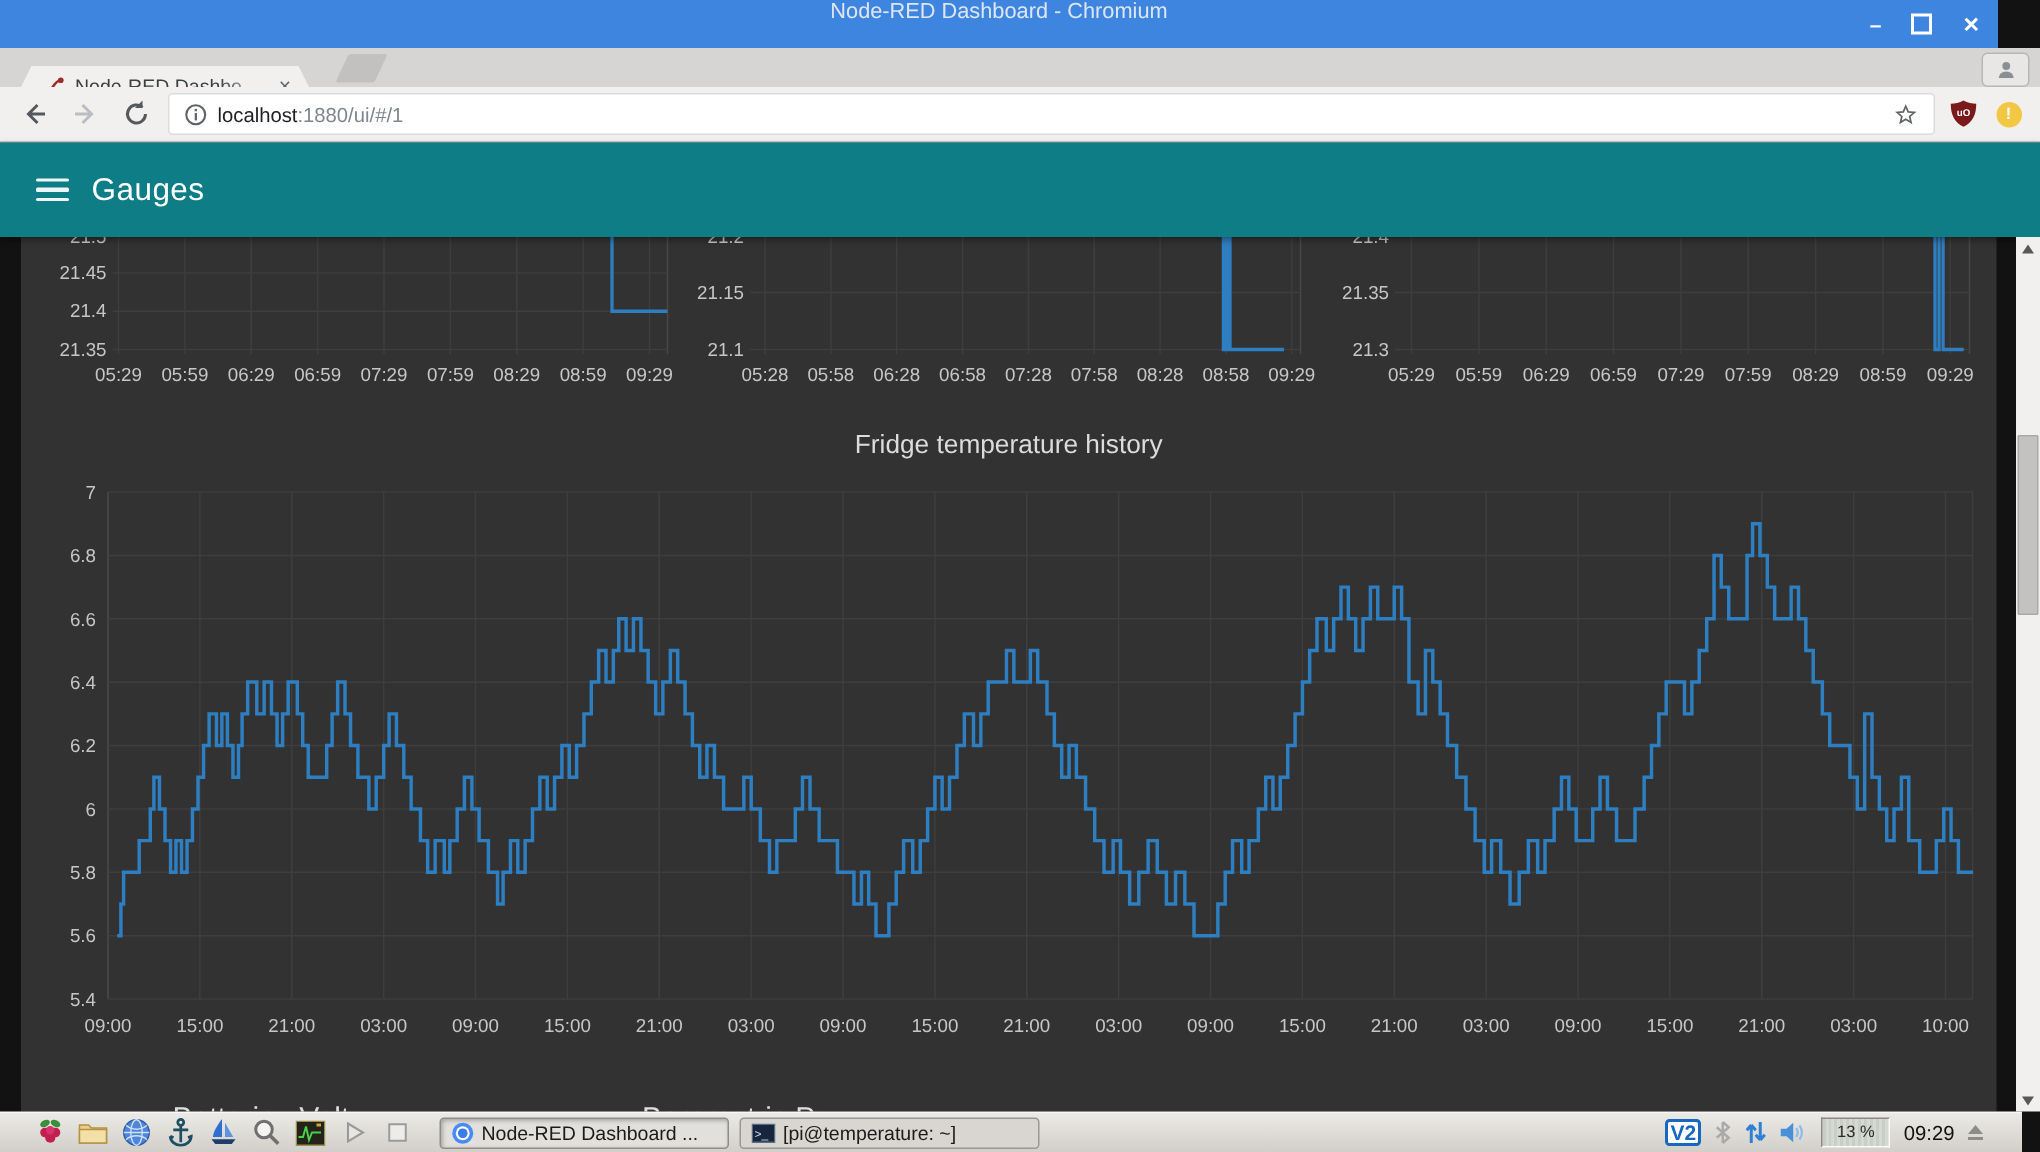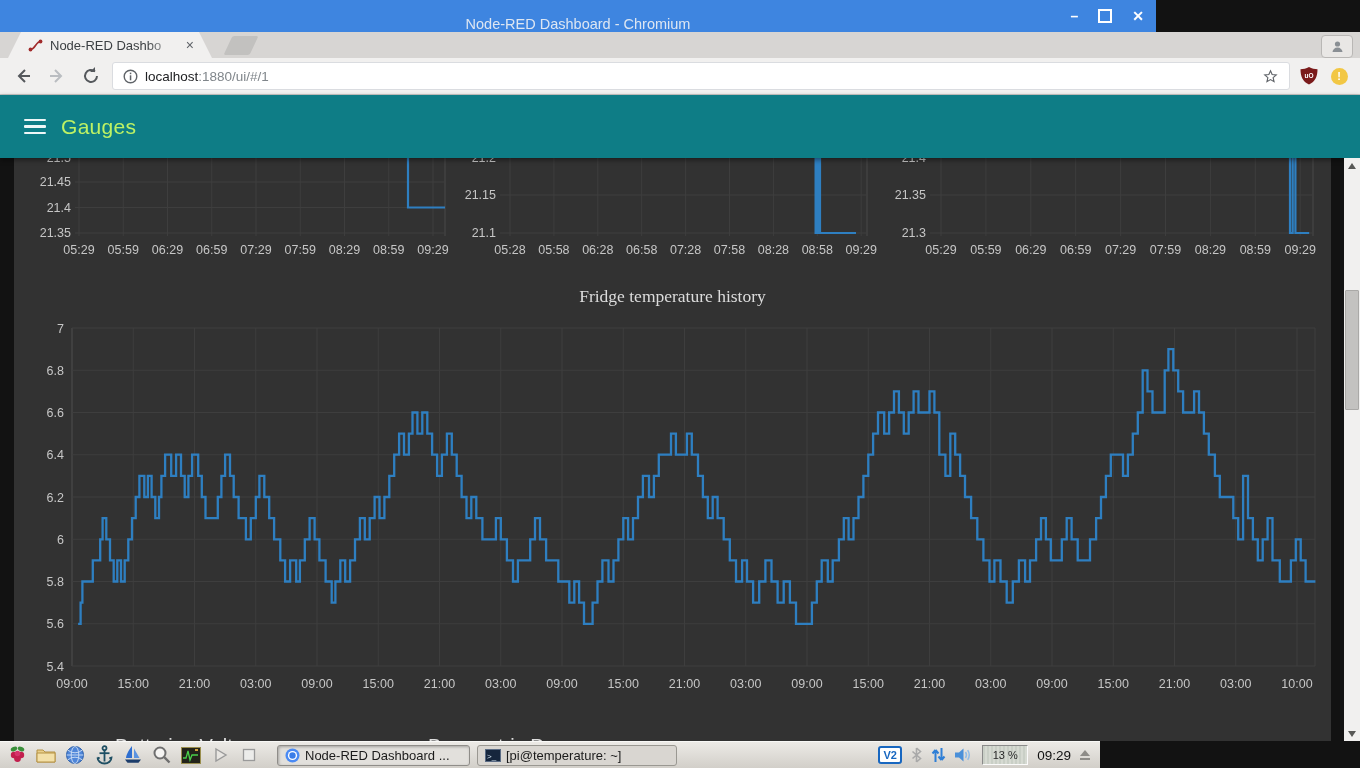--- a/index.html
+++ b/index.html
@@ -1,26 +1,26 @@
 <!DOCTYPE html>
 <html><head>
 <meta charset="utf-8">
 <style>
   html,body{margin:0;padding:0;}
   body{width:1360px;height:768px;position:relative;overflow:hidden;background:#121212;
        font-family:"Liberation Sans",sans-serif;-webkit-font-smoothing:antialiased;}
   
-  #titlebar{position:absolute;left:0;top:0;width:1156px;height:32px;background:#3e85e0;
-            display:flex;align-items:flex-end;}
+  #titlebar{position:absolute;left:0;top:0;width:1332px;height:32px;background:#3e85e0;
+            display:flex;align-items:flex-start;}
   #titlebar .title{flex:1;text-align:center;color:#dde6f2;font-size:14.5px;}
   #win-controls{position:absolute;right:12px;top:0;height:32px;display:flex;align-items:center;gap:20px;}
   #win-controls span{color:#fff;font-size:14px;font-weight:bold;cursor:default;line-height:1;}
   #win-controls .maxbox{width:10px;height:10px;border:2px solid #fff;display:inline-block;}
   #tabbar{position:absolute;left:0;top:32px;width:1360px;height:26px;background:#d7d5d3;}
-  .tab{position:absolute;left:8px;top:0;width:204px;height:26px;background:#f1f0ef;
+  .tab{position:absolute;left:8px;top:12px;width:204px;height:26px;background:#f1f0ef;
        clip-path:polygon(13px 0,191px 0,204px 26px,0 26px);
        display:flex;align-items:center;padding:0 18px 0 20px;box-sizing:border-box;}
   .tab-title{flex:1;font-size:13px;color:#3c4043;white-space:nowrap;overflow:hidden;
        -webkit-mask-image:linear-gradient(90deg,#000 72%,transparent 96%);
        mask-image:linear-gradient(90deg,#000 72%,transparent 96%);}
   .tab-close{color:#5f6368;font-size:14px;margin-left:2px;}
   .newtab{position:absolute;left:228px;top:4px;width:26px;height:19px;background:#c2c1bf;
           transform:skewX(-25deg);border-radius:2px;}
   .profile-btn{position:absolute;right:7px;top:3px;width:30px;height:21px;background:#e9e7e5;
           border:1px solid #b9b7b5;border-radius:4px;display:flex;align-items:center;justify-content:center;}
@@ -36,53 +36,53 @@
   .ext{width:22px;display:flex;align-items:center;justify-content:center;position:relative;}
   .warn-dot{width:17px;height:17px;border-radius:50%;background:#f2c744;color:#fff;font-size:11px;
             font-weight:bold;display:flex;align-items:center;justify-content:center;}
   .ub-label{position:absolute;top:6px;left:0;width:100%;text-align:center;color:#fff;
             font-size:6.5px;font-weight:bold;}
   
   #dash-header{position:absolute;left:0;top:95px;width:1360px;height:63px;background:#0e7d86;
                display:flex;align-items:center;z-index:2;box-shadow:0 2px 5px rgba(0,0,0,.45);}
   .hamburger{margin-left:18px;width:22px;display:flex;flex-direction:column;gap:4px;padding:6px;}
   .hamburger div{height:2.5px;background:#eef7f7;border-radius:1px;}
-  .dash-title{color:#bef264;font-size:21px;margin-left:9px;font-weight:400;letter-spacing:.3px;}
+  .dash-title{color:#ffffff;font-size:21px;margin-left:9px;font-weight:400;letter-spacing:.3px;}
   #card{position:absolute;left:14px;top:158px;width:1317px;height:583px;background:#323232;
         overflow:hidden;z-index:1;}
   #mini-row{position:absolute;left:0;top:0;}
   #main-title{position:absolute;left:0;top:128px;width:100%;text-align:center;color:#dcdcdc;
-              font-size:17.5px;font-family:Liberation Serif, serif;}
+              font-size:17.5px;}
   #main-chart{position:absolute;left:0;top:162px;}
   .partial-title{position:absolute;top:577px;color:#dedede;font-size:20px;white-space:nowrap;}
   #partial-1{left:101px;} #partial-2{left:414px;}
   svg text{font-family:"Liberation Sans",sans-serif;}
   
   #scrollbar{position:absolute;left:1344px;top:158px;width:16px;height:583px;background:#f1f0ef;z-index:3;}
   .sb-btn{position:absolute;left:0;width:16px;height:15px;display:flex;align-items:center;justify-content:center;}
   .sb-up{top:0;} .sb-down{bottom:0;}
   .tri-up{width:0;height:0;border-left:4px solid transparent;border-right:4px solid transparent;
           border-bottom:6px solid #585856;}
   .tri-down{width:0;height:0;border-left:4px solid transparent;border-right:4px solid transparent;
           border-top:6px solid #585856;}
   #sb-thumb{position:absolute;left:1px;top:132px;width:14px;height:120px;background:#c3c2c0;
           border:1px solid #aaa9a7;box-sizing:border-box;border-radius:1px;}
   
-  #taskbar{position:absolute;left:0;top:741px;width:1100px;height:27px;z-index:5;
+  #taskbar{position:absolute;left:0;top:741px;width:1348px;height:27px;z-index:5;
            background:linear-gradient(#eceae6,#d2cfc9);border-top:1px solid #f8f8f6;
-           box-sizing:border-box;display:flex;align-items:center;padding:0 6px;gap:7px;}
+           box-sizing:border-box;display:flex;align-items:center;padding:0 22px;gap:7px;}
   .tb-icon{width:22px;height:22px;display:flex;align-items:center;justify-content:center;}
   .task-btn{height:21px;display:flex;align-items:center;gap:5px;padding:0 7px;border-radius:3px;
             font-size:13px;color:#1b1b1b;box-sizing:border-box;overflow:hidden;white-space:nowrap;}
   #task1{width:193px;margin-left:10px;border:1px solid #8f8d89;background:#e2e0dc;
          box-shadow:inset 1px 1px 3px rgba(0,0,0,.28);}
   #task2{width:200px;border:1px solid #9a9892;background:#d9d6d1;}
   #tray{margin-left:auto;display:flex;align-items:center;gap:9px;padding-right:4px;}
   .vnc-badge{width:24px;height:18px;background:#fff;border:2px solid #1867c0;border-radius:3px;
-             color:#1867c0;font-size:11px;font-weight:bold;display:flex;align-items:center;
+             color:#1867c0;font-size:14px;font-weight:bold;display:flex;align-items:center;
              justify-content:center;box-sizing:border-box;}
   .cpu-box{width:44px;height:18px;border:1px solid;border-color:#8a8a8a #fafafa #fafafa #8a8a8a;
            background:repeating-linear-gradient(90deg,#c9cfc6 0 2px,#d6dad2 2px 4px);
            display:flex;align-items:center;justify-content:center;font-size:11px;color:#2a2a2a;}
   .clock{font-size:13.5px;color:#111;}
   .eject{display:flex;flex-direction:column;align-items:center;gap:2px;}
   .eject .t{width:0;height:0;border-left:5px solid transparent;border-right:5px solid transparent;
             border-bottom:6px solid #8e8c88;}
   .eject .b{width:10px;height:2.5px;background:#8e8c88;}
 </style>

